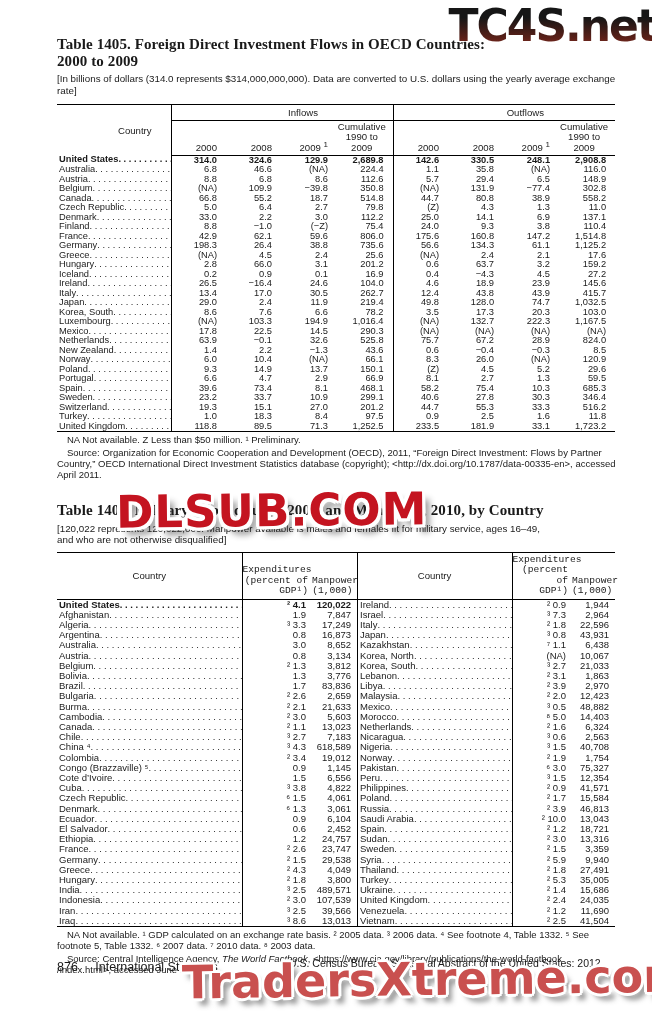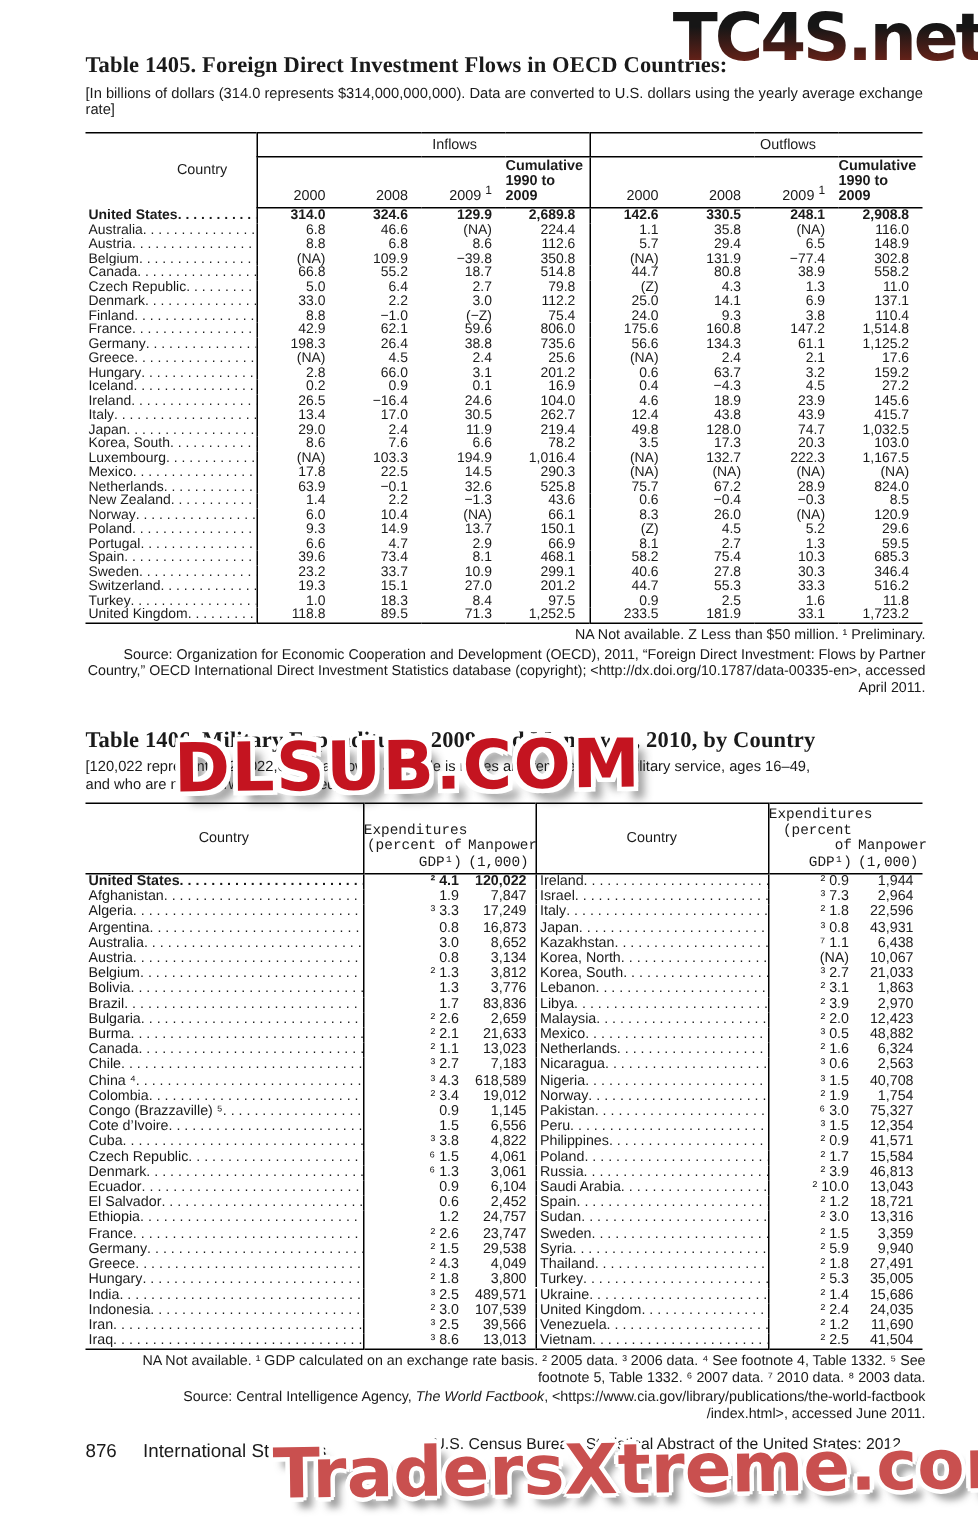--- a/index.html
+++ b/index.html
@@ -31,21 +31,21 @@
   table{border-collapse:collapse;table-layout:fixed;width:558px;}
   th,td{padding:0;font-weight:normal;}
   .vl{border-left:1px solid #000;}
 
   
   .t1405{margin-top:8px;font-size:9.3px;border-top:1.6px solid #000;border-bottom:1.6px solid #000;}
   .t1405 thead th{font-size:9.6px;padding-left:42px;}
   .t1405 .grp{text-align:center;border-bottom:1px solid #000;height:15px;}
   .t1405 thead tr:last-child th{border-bottom:1px solid #000;}
   .t1405 .yr{vertical-align:bottom;text-align:right;padding:1px 9px 2px 0;height:28px;}
-  .t1405 .cum{vertical-align:bottom;text-align:left;padding:1px 6px 2px 0;line-height:10.3px;font-weight:bold;}
+  .t1405 .cum{vertical-align:bottom;text-align:center;padding:1px 6px 2px 0;line-height:10.3px;}
   .t1405 .chead{text-align:center;vertical-align:middle;font-size:9.6px;}
   .t1405 tbody td{line-height:9.5px;height:9.5px;white-space:nowrap;}
   .t1405 tbody .num{text-align:right;padding-right:9px;}
   .t1405 tbody tr:first-child td{font-weight:bold;}
 
   
   .cty{display:flex;overflow:hidden;padding-left:2px;}
   .cty .nm{white-space:nowrap;}
   .cty::after{content:" . . . . . . . . . . . . . . . . . . . . . . . . . . . . . . . . .";
      white-space:nowrap;overflow:hidden;flex:1;}
@@ -53,35 +53,36 @@
   
   .t1406{margin-top:6px;font-size:9.5px;border-top:1.6px solid #000;border-bottom:1.6px solid #000;}
   .t1406 thead th{border-bottom:1px solid #000;font-size:9.6px;line-height:10.4px;}
   .t1406 .chead{text-align:center;vertical-align:middle;}
   .t1406 .stack{vertical-align:bottom;text-align:right;padding:2px 4px 2px 0;font-family:Liberation Mono, monospace;}
   .t1406 tbody td{line-height:10.2px;height:10.2px;white-space:nowrap;}
   .t1406 tbody .num{text-align:right;padding-right:6px;}
   .t1406 tbody tr:first-child td:nth-child(-n+3){font-weight:bold;}
 
   
-  .fn{font-size:9.5px;line-height:11px;margin:2px 0 0 0;text-indent:10px;text-align:right;}
+  .fn{font-size:9.5px;line-height:11px;margin:2px 0 0 0;text-indent:10px;}
   .fn i{font-style:italic;}
 
   
   .pgline{position:absolute;left:57px;top:960px;font-size:12.5px;}
   .pgline .no{margin-right:14px;}
   .credit{position:absolute;left:289px;top:957px;font-size:10.5px;white-space:nowrap;}
 </style>
 </head>
 <body>
 
 <div class="page">
 
   <div class="ttl" style="margin-top:36px;">
     <div>Table 1405. Foreign Direct Investment Flows in OECD Countries:</div>
+    <div>2000 to 2009</div>
   </div>
   <div class="note">[In billions of dollars (314.0 represents $314,000,000,000). Data are converted to U.S. dollars using the yearly average exchange rate]</div>
 
   <table class="t1405">
     <colgroup>
       <col style="width:114px">
         <col style="width:55px">
         <col style="width:55px">
         <col style="width:56px">
       <col style="width:56px">
@@ -703,20 +704,32 @@
           </td>
         <td class="num vl">² 2.1</td>
         <td class="num">21,633</td>
         <td class="cty vl">
             <span class="nm">Mexico</span>
           </td>
         <td class="num vl">³ 0.5</td>
         <td class="num">48,882</td>
       </tr>
 
+      <tr>
+        <td class="cty">
+            <span class="nm">Cambodia</span>
+          </td>
+        <td class="num vl">² 3.0</td>
+        <td class="num">5,603</td>
+        <td class="cty vl">
+            <span class="nm">Morocco</span>
+          </td>
+        <td class="num vl">⁸ 5.0</td>
+        <td class="num">14,403</td>
+      </tr>
 
       <tr>
         <td class="cty">
             <span class="nm">Canada</span>
           </td>
         <td class="num vl">² 1.1</td>
         <td class="num">13,023</td>
         <td class="cty vl">
             <span class="nm">Netherlands</span>
           </td>

